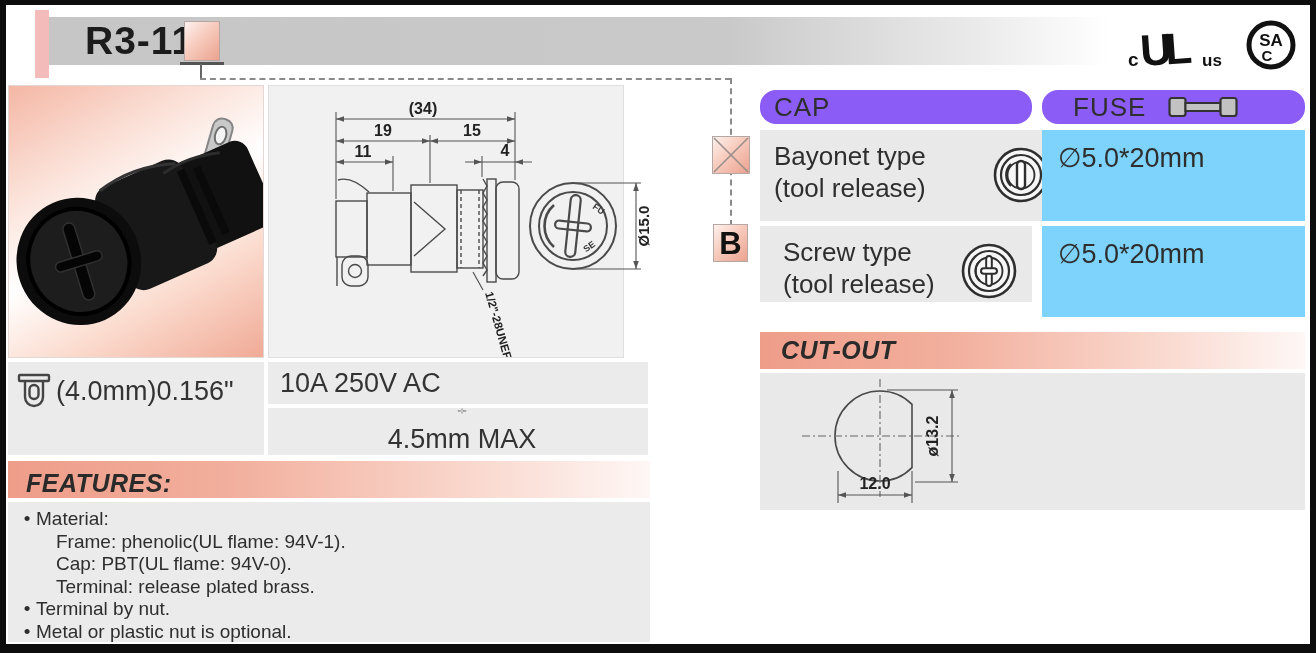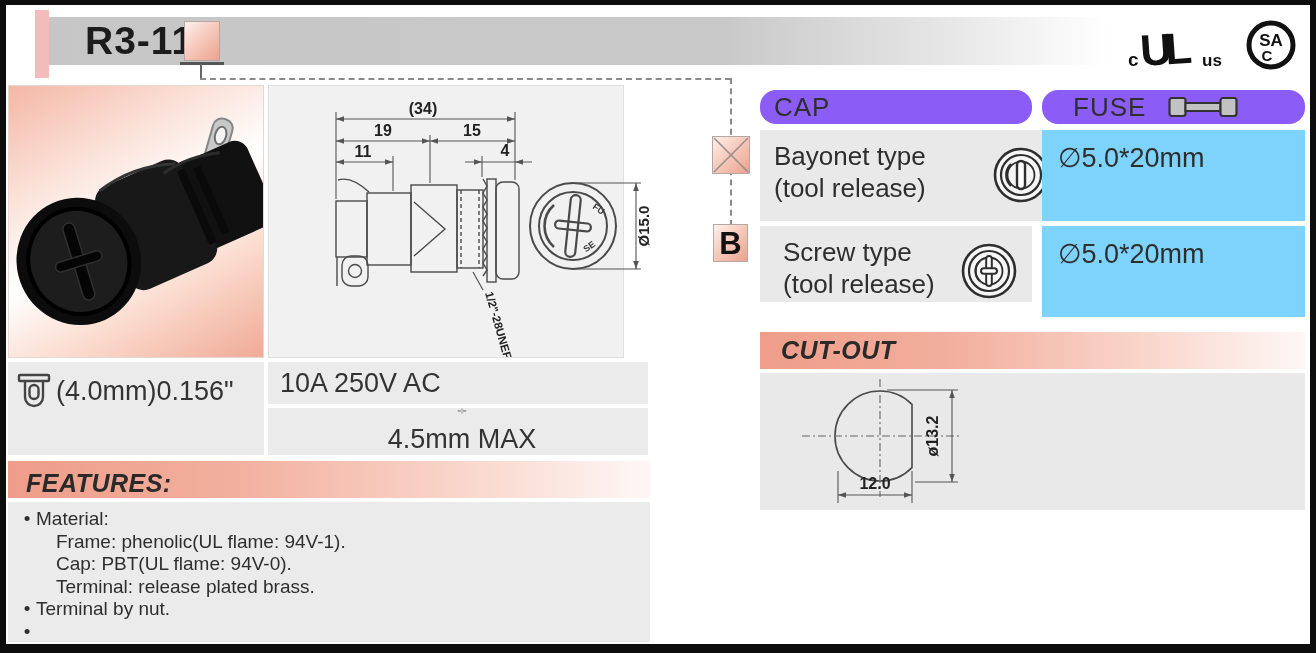--- a/index.html
+++ b/index.html
@@ -247,20 +247,21 @@
     <div class="feat-line feat-ind1">
       <span class="feat-bullet"></span>
       <span class="feat-text">Terminal: release plated brass.</span>
     </div>
     <div class="feat-line">
       <span class="feat-bullet">•</span>
       <span class="feat-text">Terminal by nut.</span>
     </div>
     <div class="feat-line">
       <span class="feat-bullet">•</span>
+      <span class="feat-text">Metal or plastic nut is optional.</span>
     </div>
   </div>
 
   <div class="abs opt-sq x-square">
     <svg width="36" height="36" viewBox="0 0 36 36">
       <line x1="1" y1="1" x2="35" y2="35" stroke="#9a8f8b" stroke-width="1.6"></line>
       <line x1="35" y1="1" x2="1" y2="35" stroke="#9a8f8b" stroke-width="1.6"></line>
     </svg>
   </div>
   <div class="abs opt-sq b-square">

